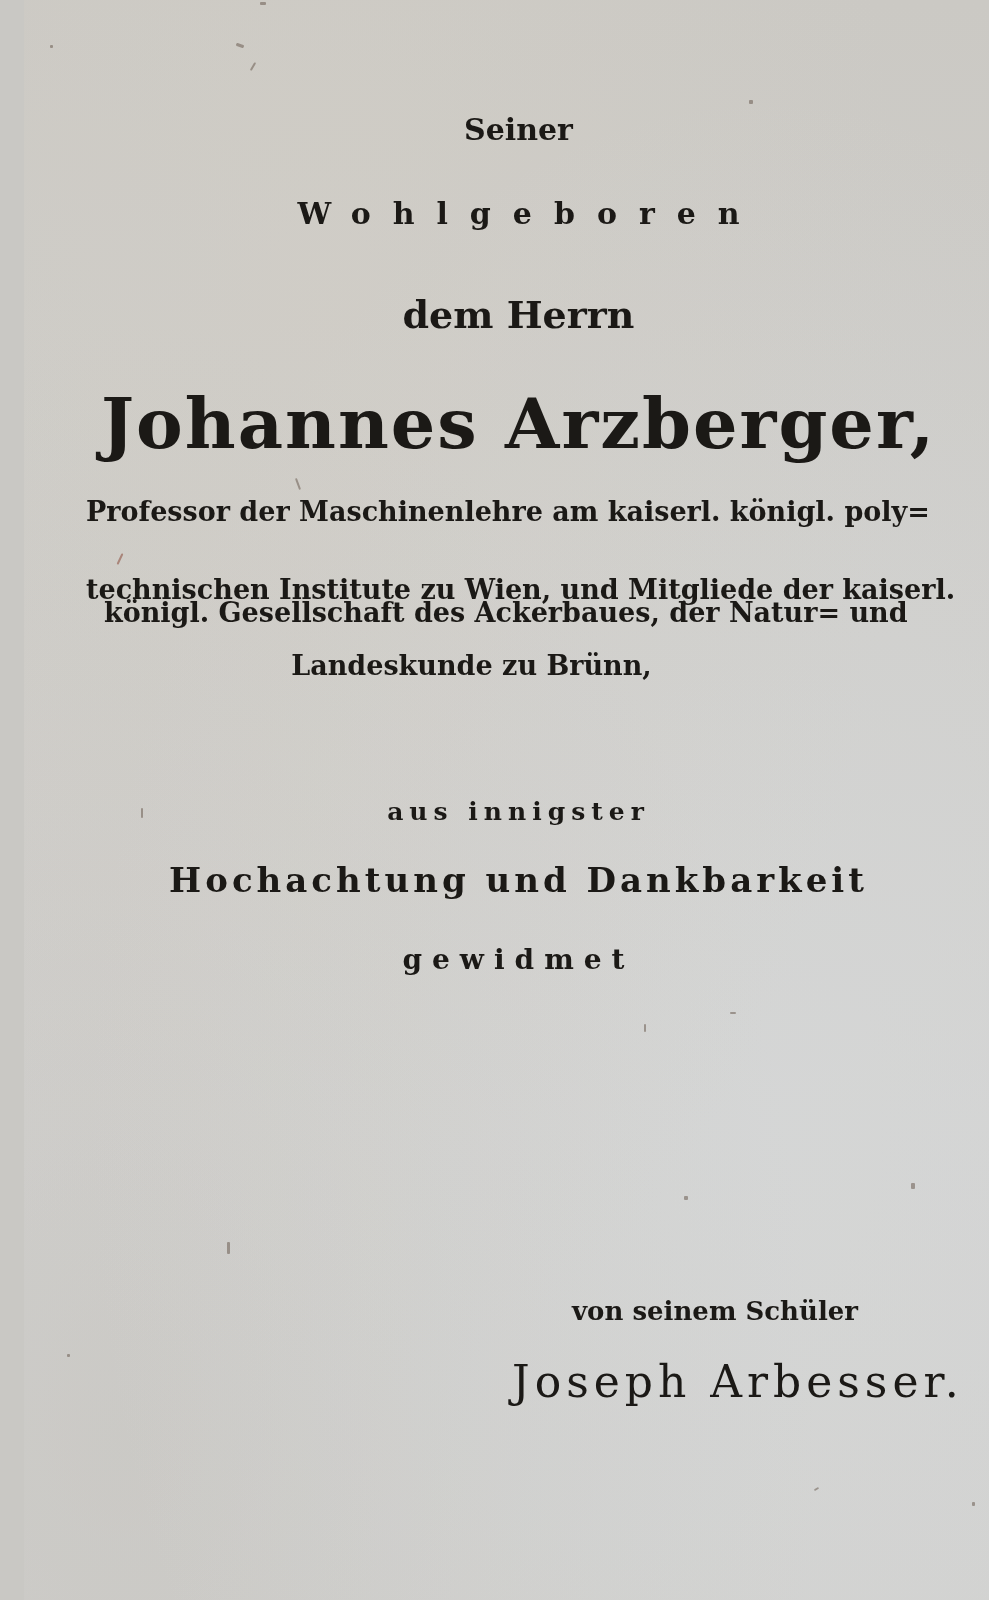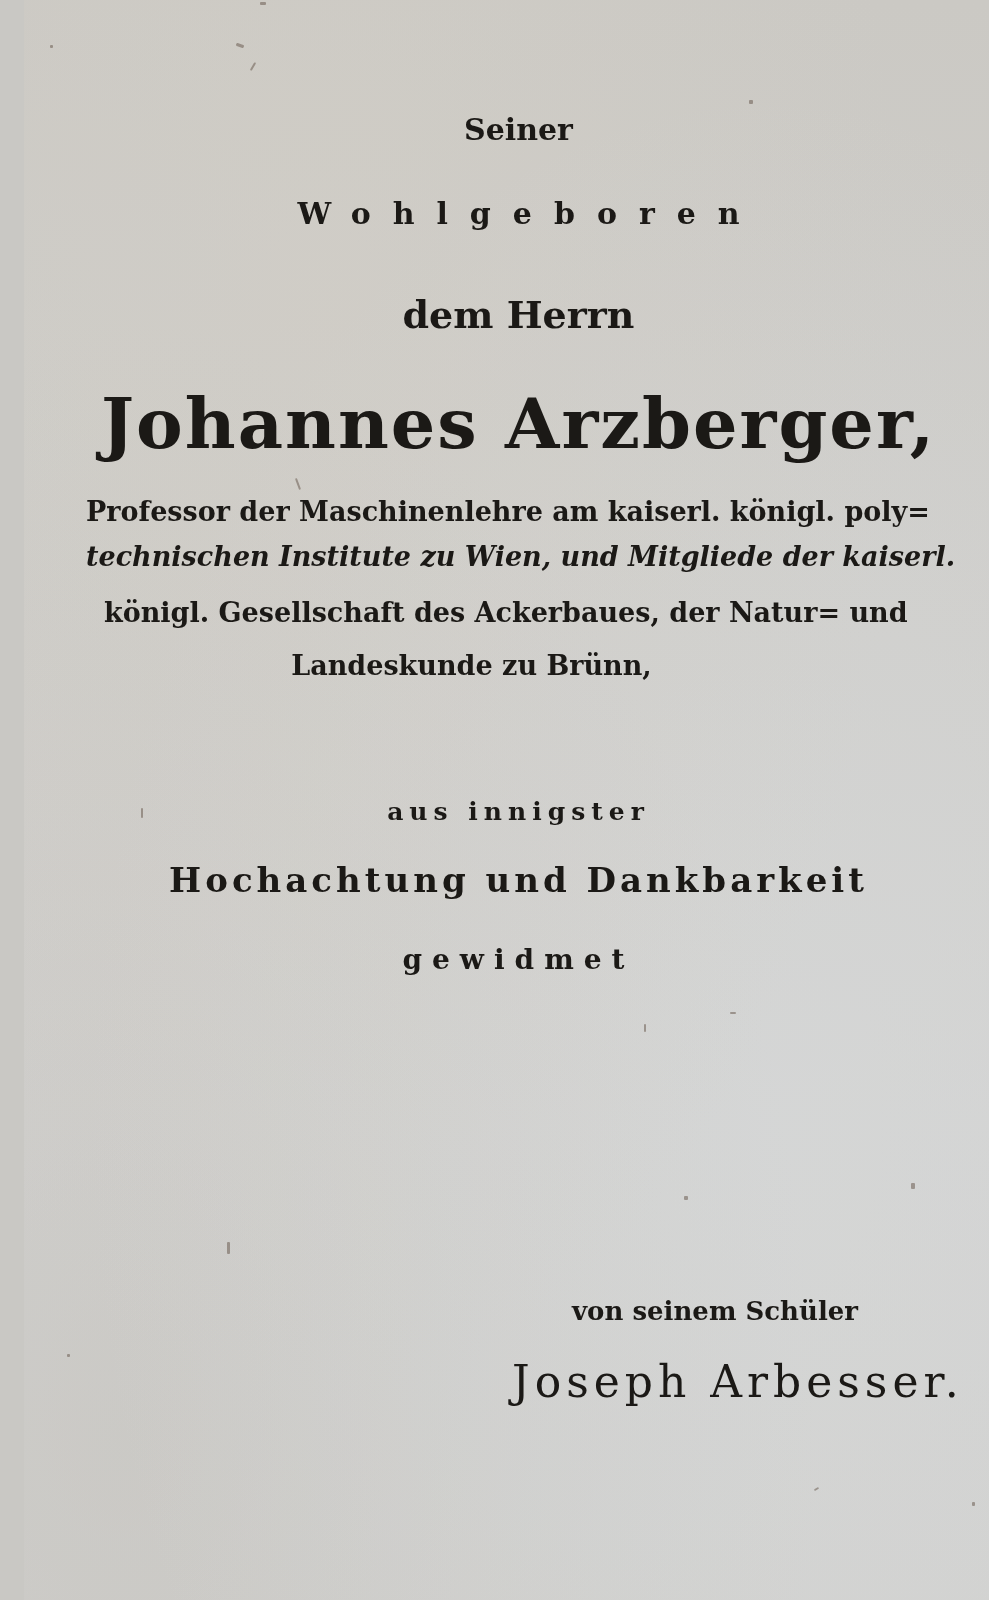--- a/index.html
+++ b/index.html
@@ -48,21 +48,21 @@
     left: 62px;
     width: 786px;
     font-size: 27px;
     font-weight: bold;
     line-height: 50px;
     text-align: justify;
     text-align-last: justify;
     white-space: nowrap;
   }
   .desc1 { top: 487px; }
-  .desc2 { top: 532px; font-style: italic; }
+  .desc2 { top: 565px; }
   .desc3 { top: 588px; left: 80px; width: 728px; }
   .desc4 { top: 641px; left: 0; width: 895px; text-align: center; text-align-last: center; }
   .aus { top: 797px; font-size: 25px; letter-spacing: 6px; }
   .hochachtung { top: 860px; font-size: 34px; letter-spacing: 4px; }
   .gewidmet { top: 943px; font-size: 28px; letter-spacing: 10px; }
   .von {
     position: absolute;
     top: 1296px; left: 548px;
     font-size: 26px;
     font-weight: bold;

